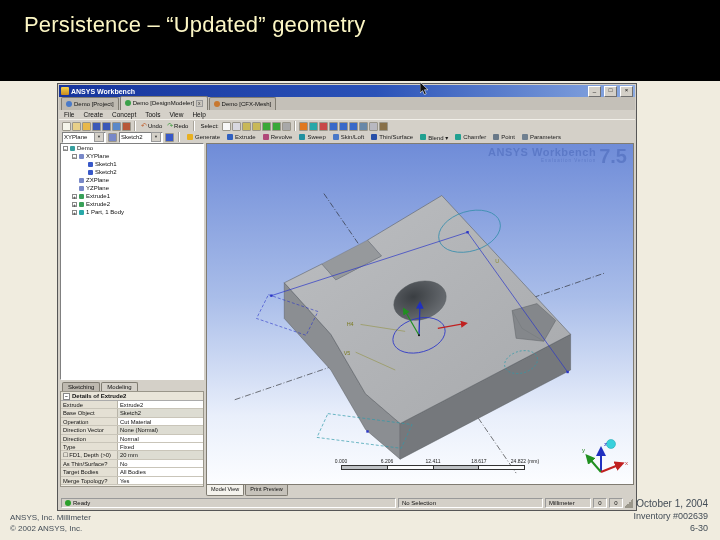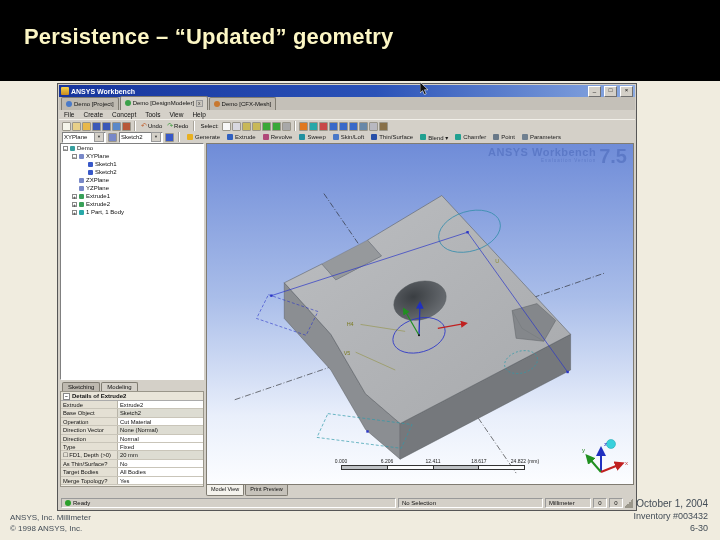--- a/index.html
+++ b/index.html
@@ -1,21 +1,21 @@
 <!DOCTYPE html>
 <html><head>
 <meta charset="utf-8">
 <style>
   html,body{margin:0;padding:0;}
   .slide{position:relative;width:720px;height:540px;background:#f0ecdf;overflow:hidden;
          font-family:"Liberation Sans",sans-serif;}
 
   
   .header{position:absolute;left:0;top:0;width:720px;height:81px;background:#000;}
-  .slide-title{position:absolute;left:24px;top:24px;font-size:22px;font-weight:bold;
+  .slide-title{position:absolute;left:24px;top:12px;font-size:22px;font-weight:normal;
                color:#fcf6c4;letter-spacing:.2px;}
   .logo{position:absolute;right:16px;top:12px;font-size:42px;font-weight:bold;
         letter-spacing:-2px;line-height:48px;}
   .logo .an{color:#ffffff;} .logo .sys{color:#ffb612;}
   .logo .reg{font-size:10px;color:#fff;letter-spacing:0;vertical-align:26px;}
 
   
   .footer-left{position:absolute;left:10px;top:512px;font-size:8px;color:#424c56;line-height:11px;}
   .footer-right{position:absolute;right:12px;top:498px;text-align:right;color:#424c56;line-height:12px;}
   .fr1{font-size:10px;} .fr2,.fr3{font-size:9px;}
@@ -582,24 +582,24 @@
       <span class="scell sel">No Selection</span>
       <span class="scell units">Millimeter</span>
       <span class="scell small">0</span>
       <span class="scell small">0</span>
       <span class="grip"></span>
     </div>
   </div>
 
   <div class="footer-left">
     <div>ANSYS, Inc. Millimeter</div>
-    <div>© 1998 ANSYS, Inc.</div>
+    <div>© 2002 ANSYS, Inc.</div>
   </div>
   <div class="footer-right">
     <div class="fr1">October 1, 2004</div>
-    <div class="fr2">Inventory #003432</div>
+    <div class="fr2">Inventory #002639</div>
     <div class="fr3">6-30</div>
   </div>
 
   <svg class="cursor" width="10" height="14" viewBox="0 0 10 14">
     <polygon points="0,0 0,11 2.6,8.6 4.4,12.6 6.2,11.8 4.4,7.8 8,7.8" fill="#101010" stroke="#f8f8f8" stroke-width="0.6"></polygon>
   </svg>
 </div>
 
 </body></html>

